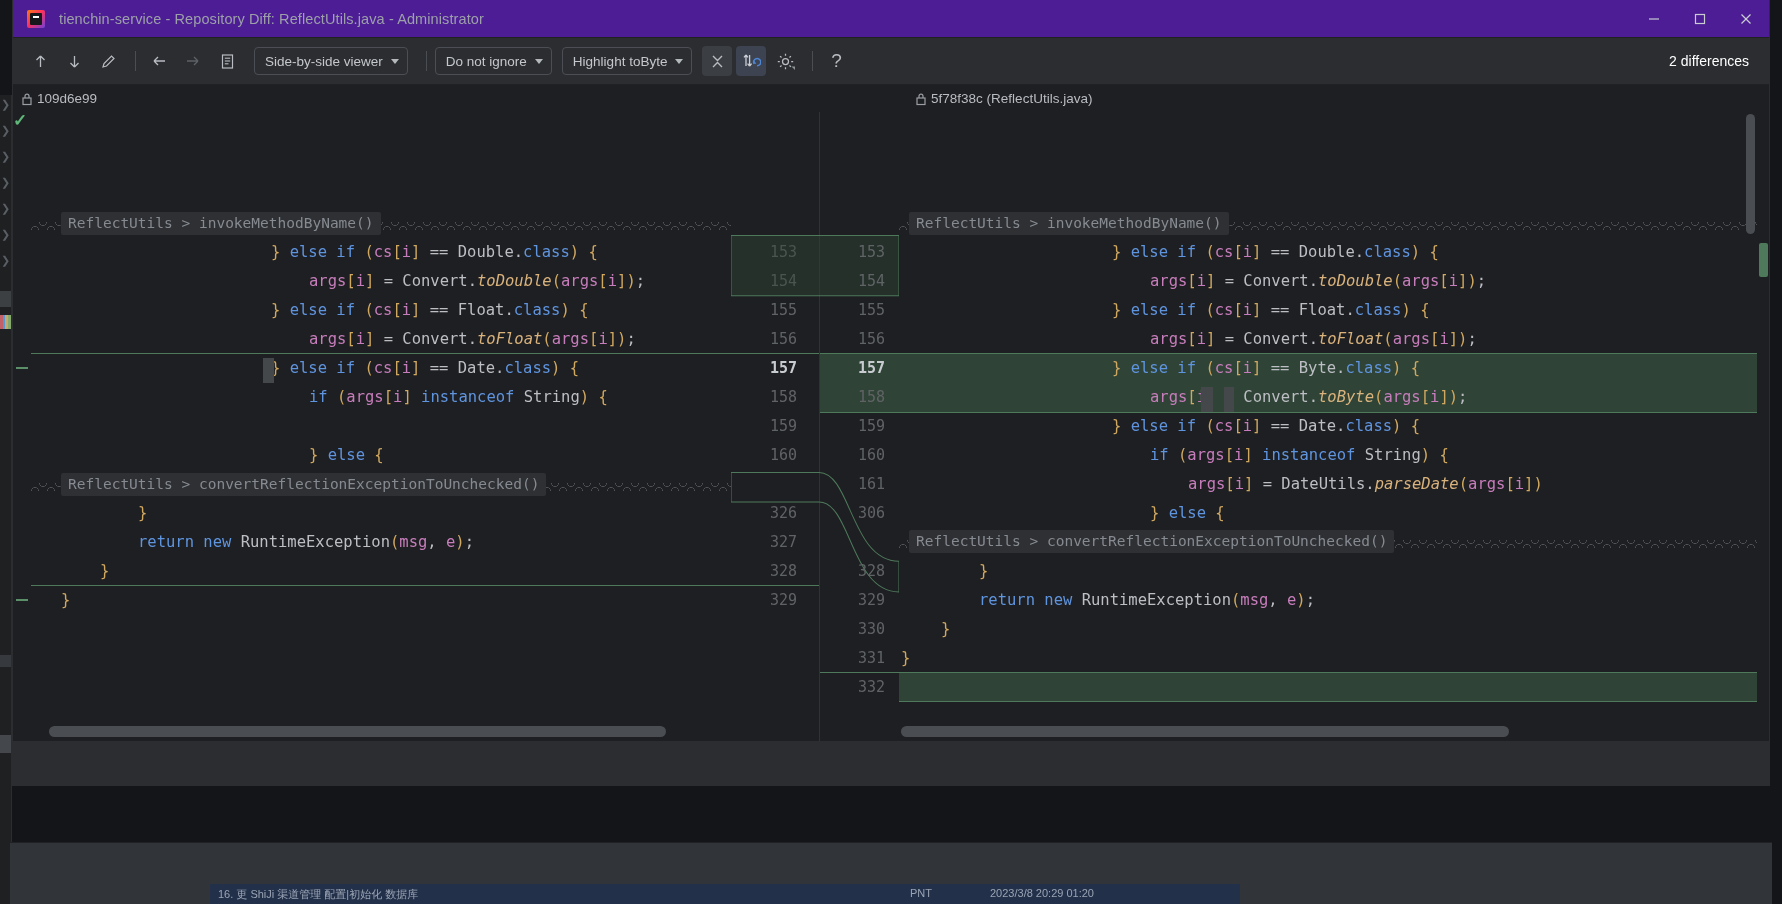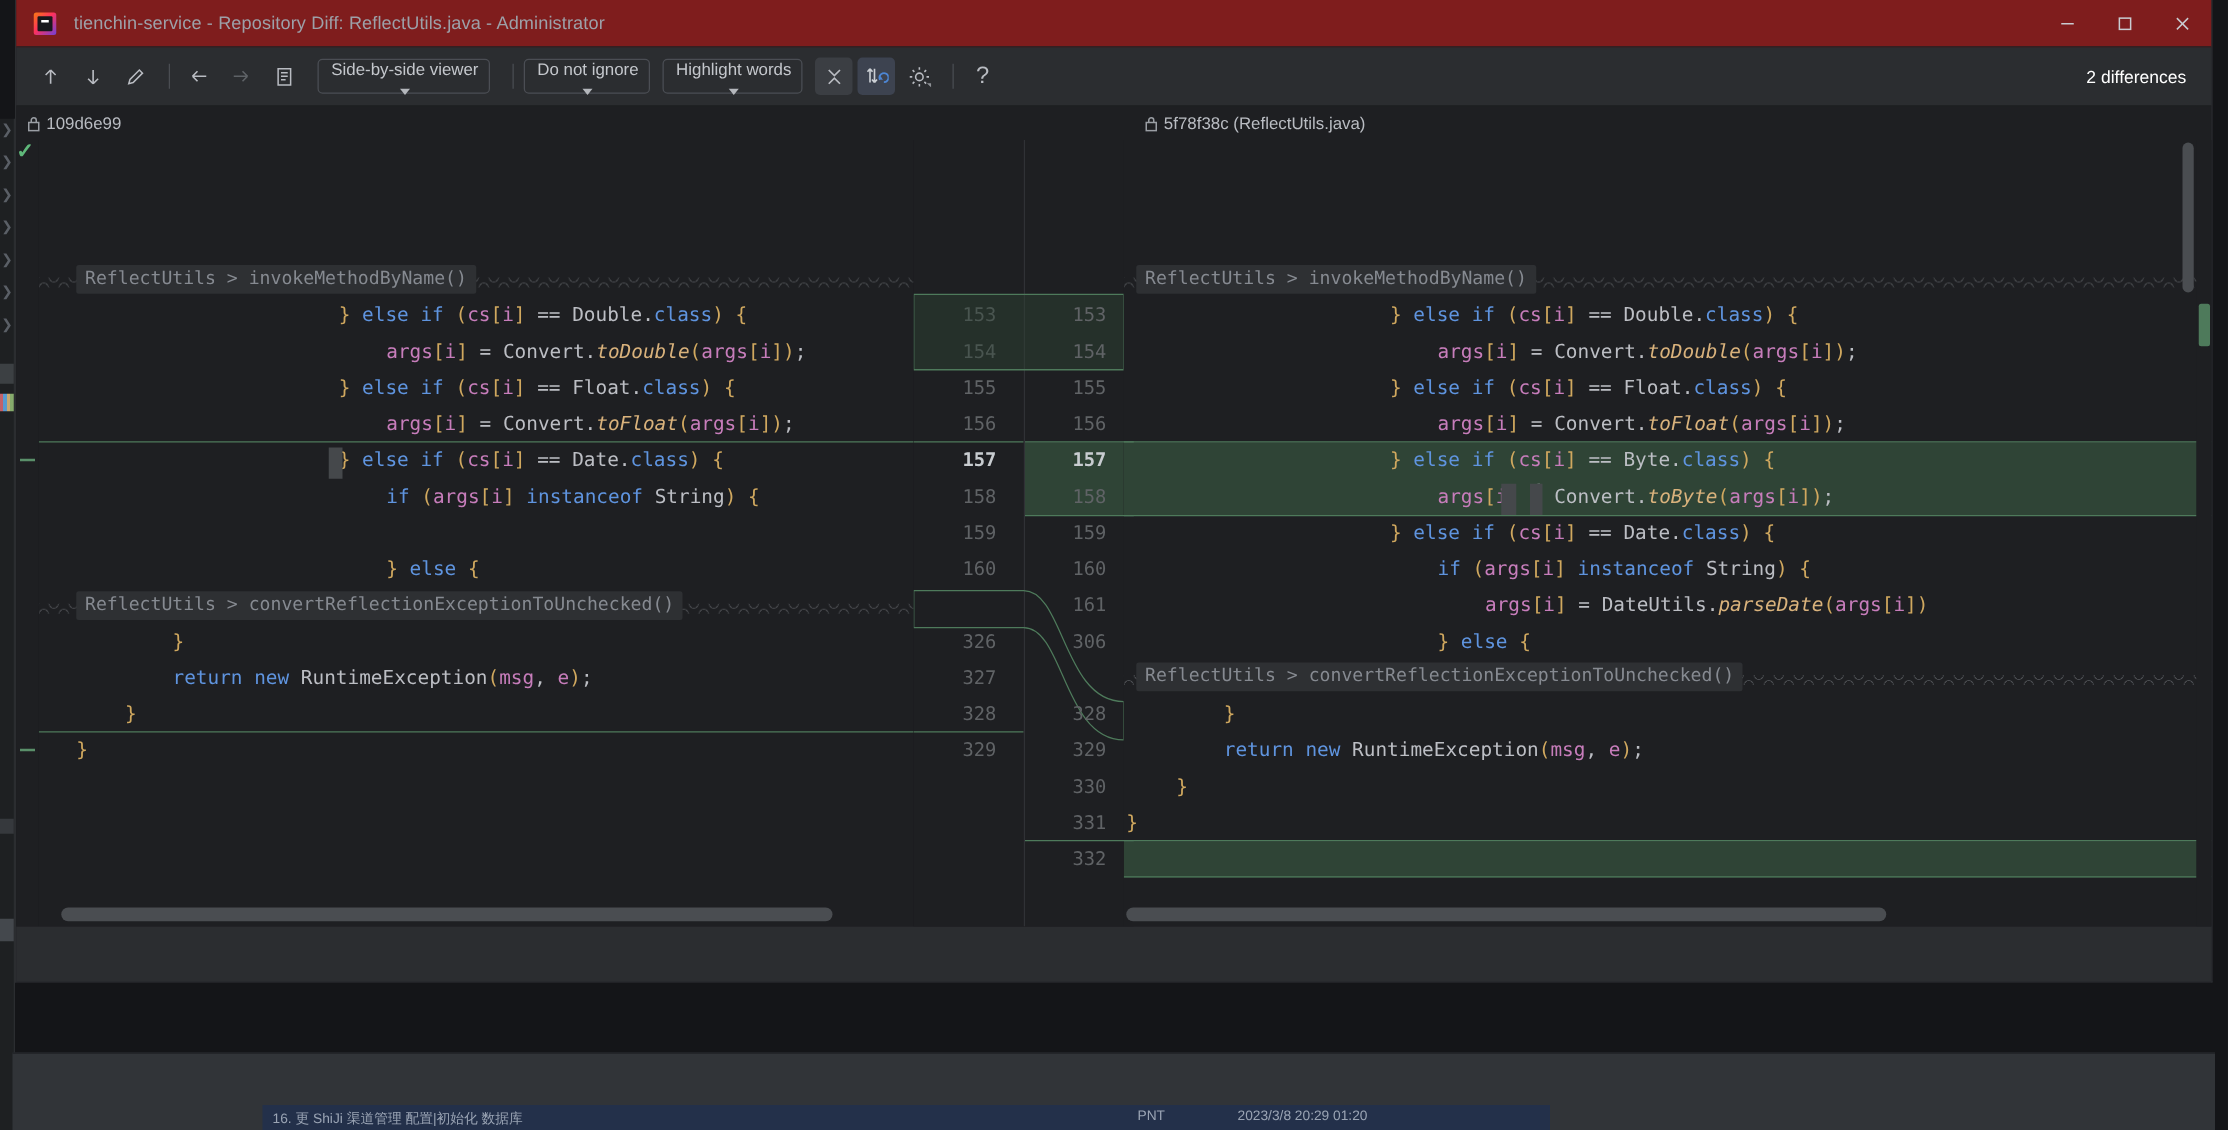--- a/index.html
+++ b/index.html
@@ -43,21 +43,21 @@
 
   
   #window{
     position:absolute; left:12px; top:0; width:1758px; height:786px;
     background:#1e1f22; display:flex; flex-direction:column;
     border:1px solid #2b2d30; border-top:none;
   }
 
   
   #titlebar{
-    height:38px; background:#7f1d1d; display:flex; align-items:center;
+    height:38px; background:#4c1d95; display:flex; align-items:center;
     flex:none; border-bottom:1px solid #1f2123;
   }
   .app-icon{
     width:18px; height:18px; margin-left:14px; margin-right:14px; flex:none;
     position:relative; border-radius:2px; overflow:hidden;
     background:linear-gradient(135deg,#f97a12 0%,#fe315d 45%,#6f41d8 100%);
   }
   .app-icon::after{
     content:""; position:absolute; left:3px; top:3px; width:12px; height:12px;
     background:#17181c; border-radius:1px;
@@ -82,21 +82,21 @@
   .tb-icon{
     width:30px; height:30px; display:flex; align-items:center; justify-content:center;
     color:#b9bcc2; border-radius:4px; margin-right:4px; position:relative;
   }
   .tb-icon.disabled{ color:#5e6266; }
   .tb-icon.active{ background:#3d4350; }
   .tb-sep{ width:1px; height:20px; background:#4a4d52; margin:0 8px; }
   .combo{
     height:28px; border:1px solid #4b4e54; border-radius:4px; background:transparent;
     display:flex; align-items:center; padding:0 8px 0 10px; gap:8px;
-    color:#c4c7cc; font-size:13.5px; margin-right:10px; white-space:nowrap;flex-direction:column;
+    color:#c4c7cc; font-size:13.5px; margin-right:10px; white-space:nowrap;
   }
   .caret{ width:0;height:0;border-left:4.5px solid transparent;border-right:4.5px solid transparent;border-top:5px solid #b4b7bc; }
   #diffcount{
     margin-left:auto; color:#ffffff; font-size:14px; padding-right:8px;
   }
 
   
   #revbar{
     height:27px; flex:none; display:flex; background:#1e1f22;
     color:#b9bcc2; font-size:13.5px; align-items:center;
@@ -292,21 +292,21 @@
     </div>
 
     <div class="tb-sep"></div>
 
     <div class="combo">
       <span>Do not ignore</span>
       <span class="caret"></span>
     </div>
 
     <div class="combo">
-      <span>Highlight words</span>
+      <span>Highlight toByte</span>
       <span class="caret"></span>
     </div>
 
     <div class="tb-icon active" style="background:#3b3e43">
       <svg width="17" height="17" viewBox="0 0 17 17">
         <path d="M4 3 L8.5 7.5 L13 3" fill="none" stroke="#b9bcc2" stroke-width="1.4"></path>
         <path d="M4 14 L8.5 9.5 L13 14" fill="none" stroke="#b9bcc2" stroke-width="1.4"></path>
       </svg>
     </div>
     <div class="tb-icon active">

